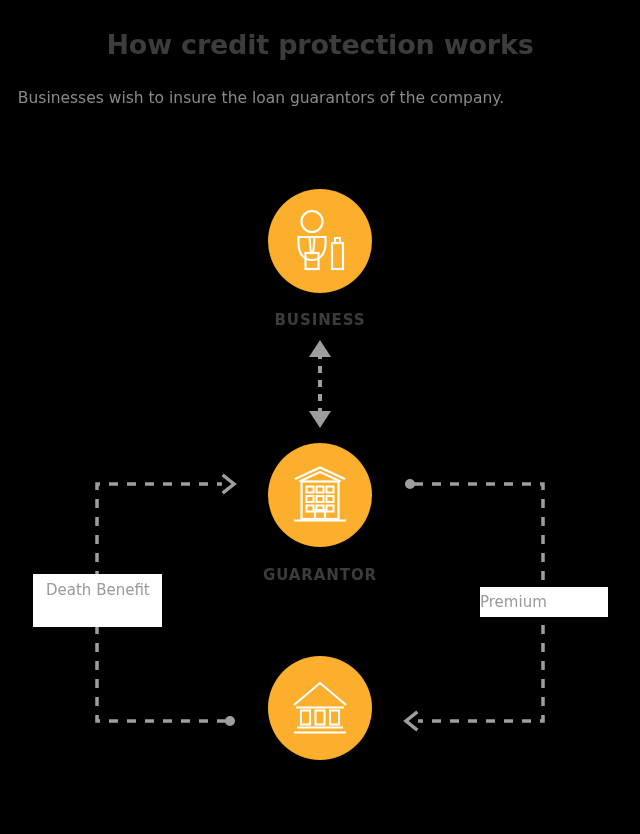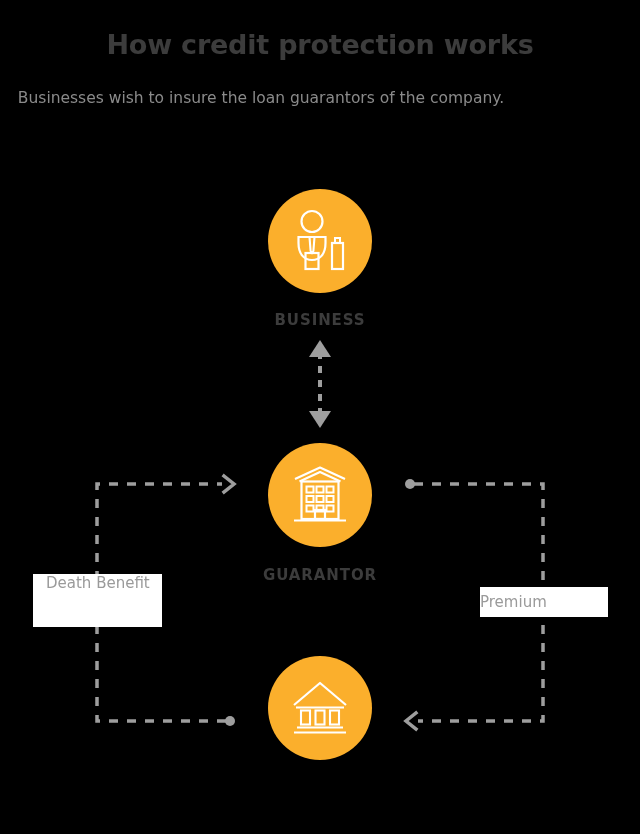--- a/index.html
+++ b/index.html
@@ -97,20 +97,21 @@
     color: #9a9a9a;
     font-size: 15px;
     font-weight: normal;
     white-space: nowrap;
   }
   #edge-label-death {
     left: 33px;
     top: 574px;
     width: 129px;
     height: 53px;
+    padding-top: 7px;
     padding-left: 13px;
     box-sizing: border-box;
   }
   #edge-label-premium {
     left: 480px;
     top: 587px;
     width: 128px;
     height: 30px;
     line-height: 30px;
     text-align: left;

